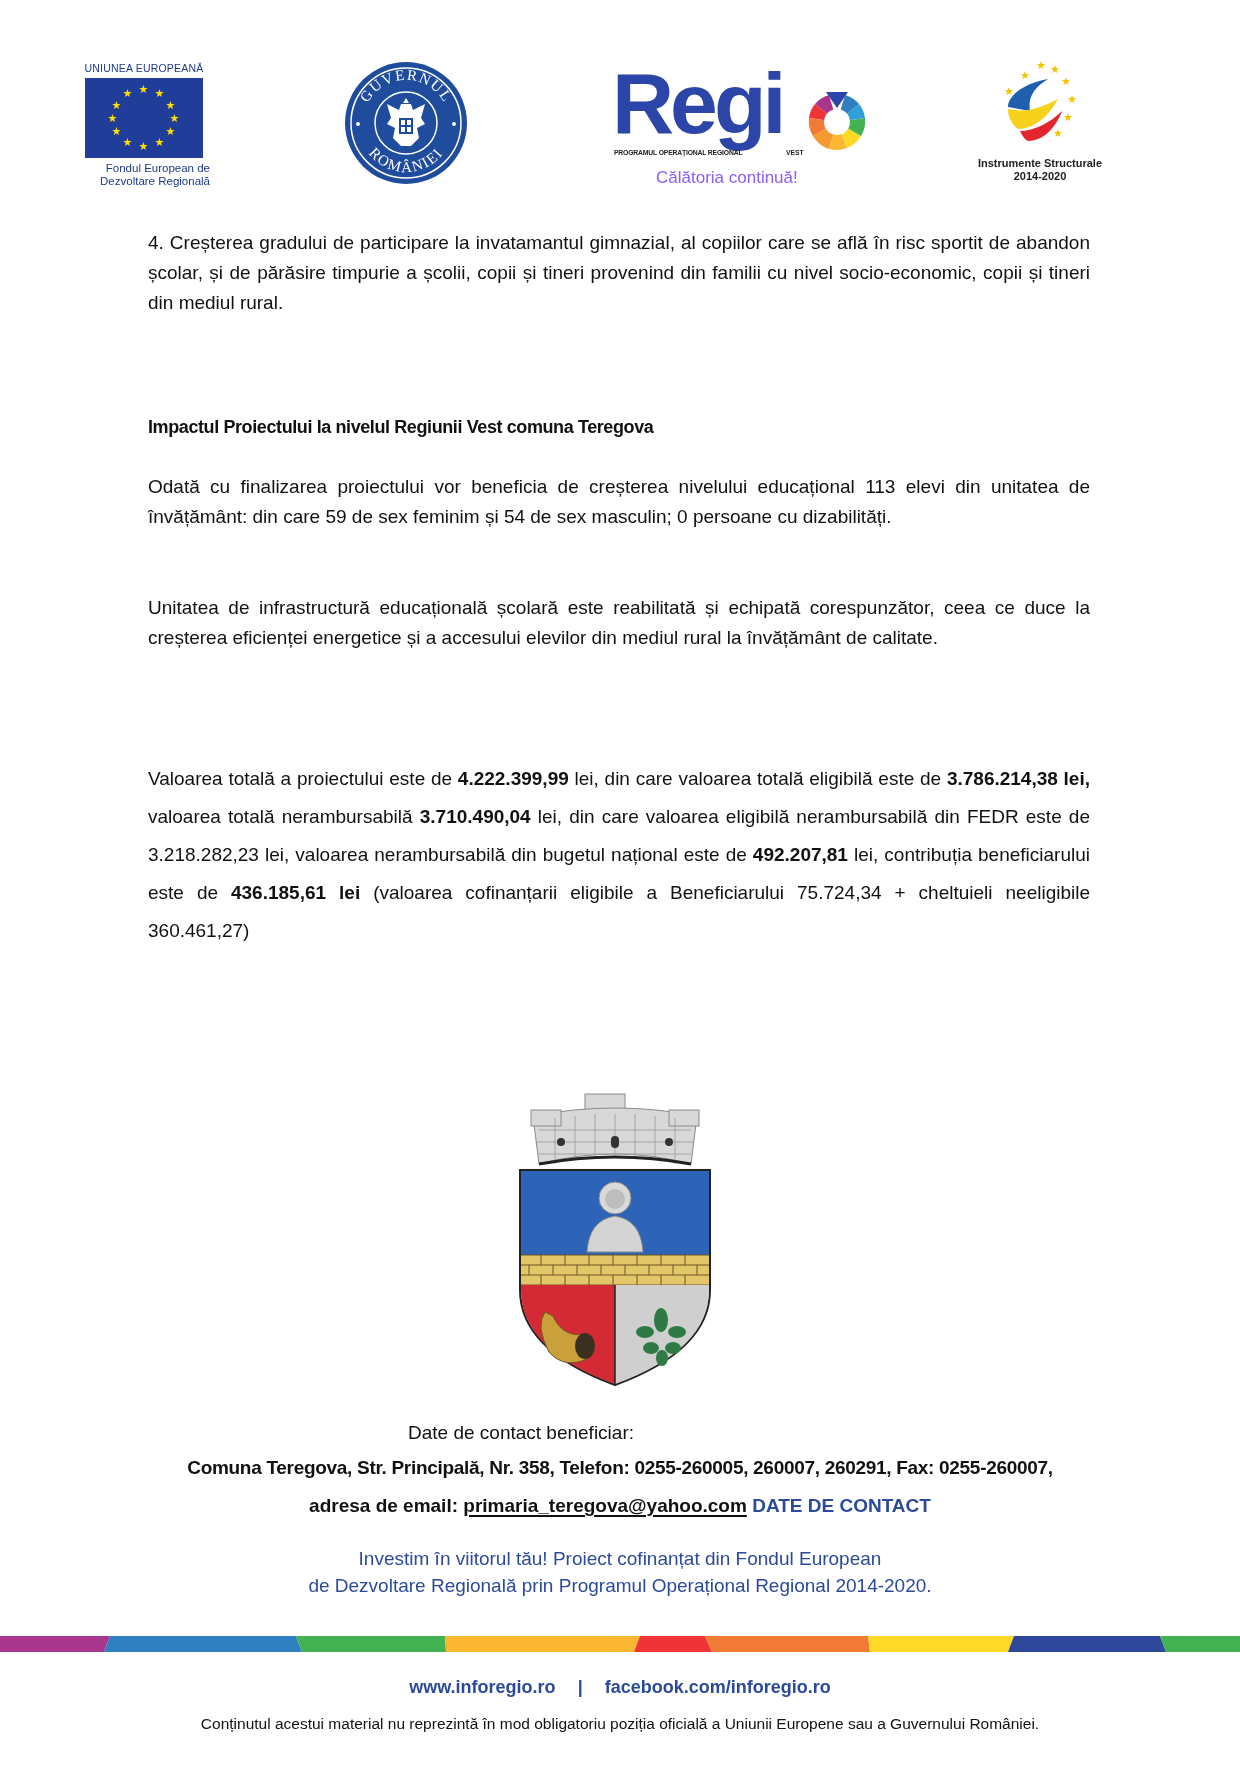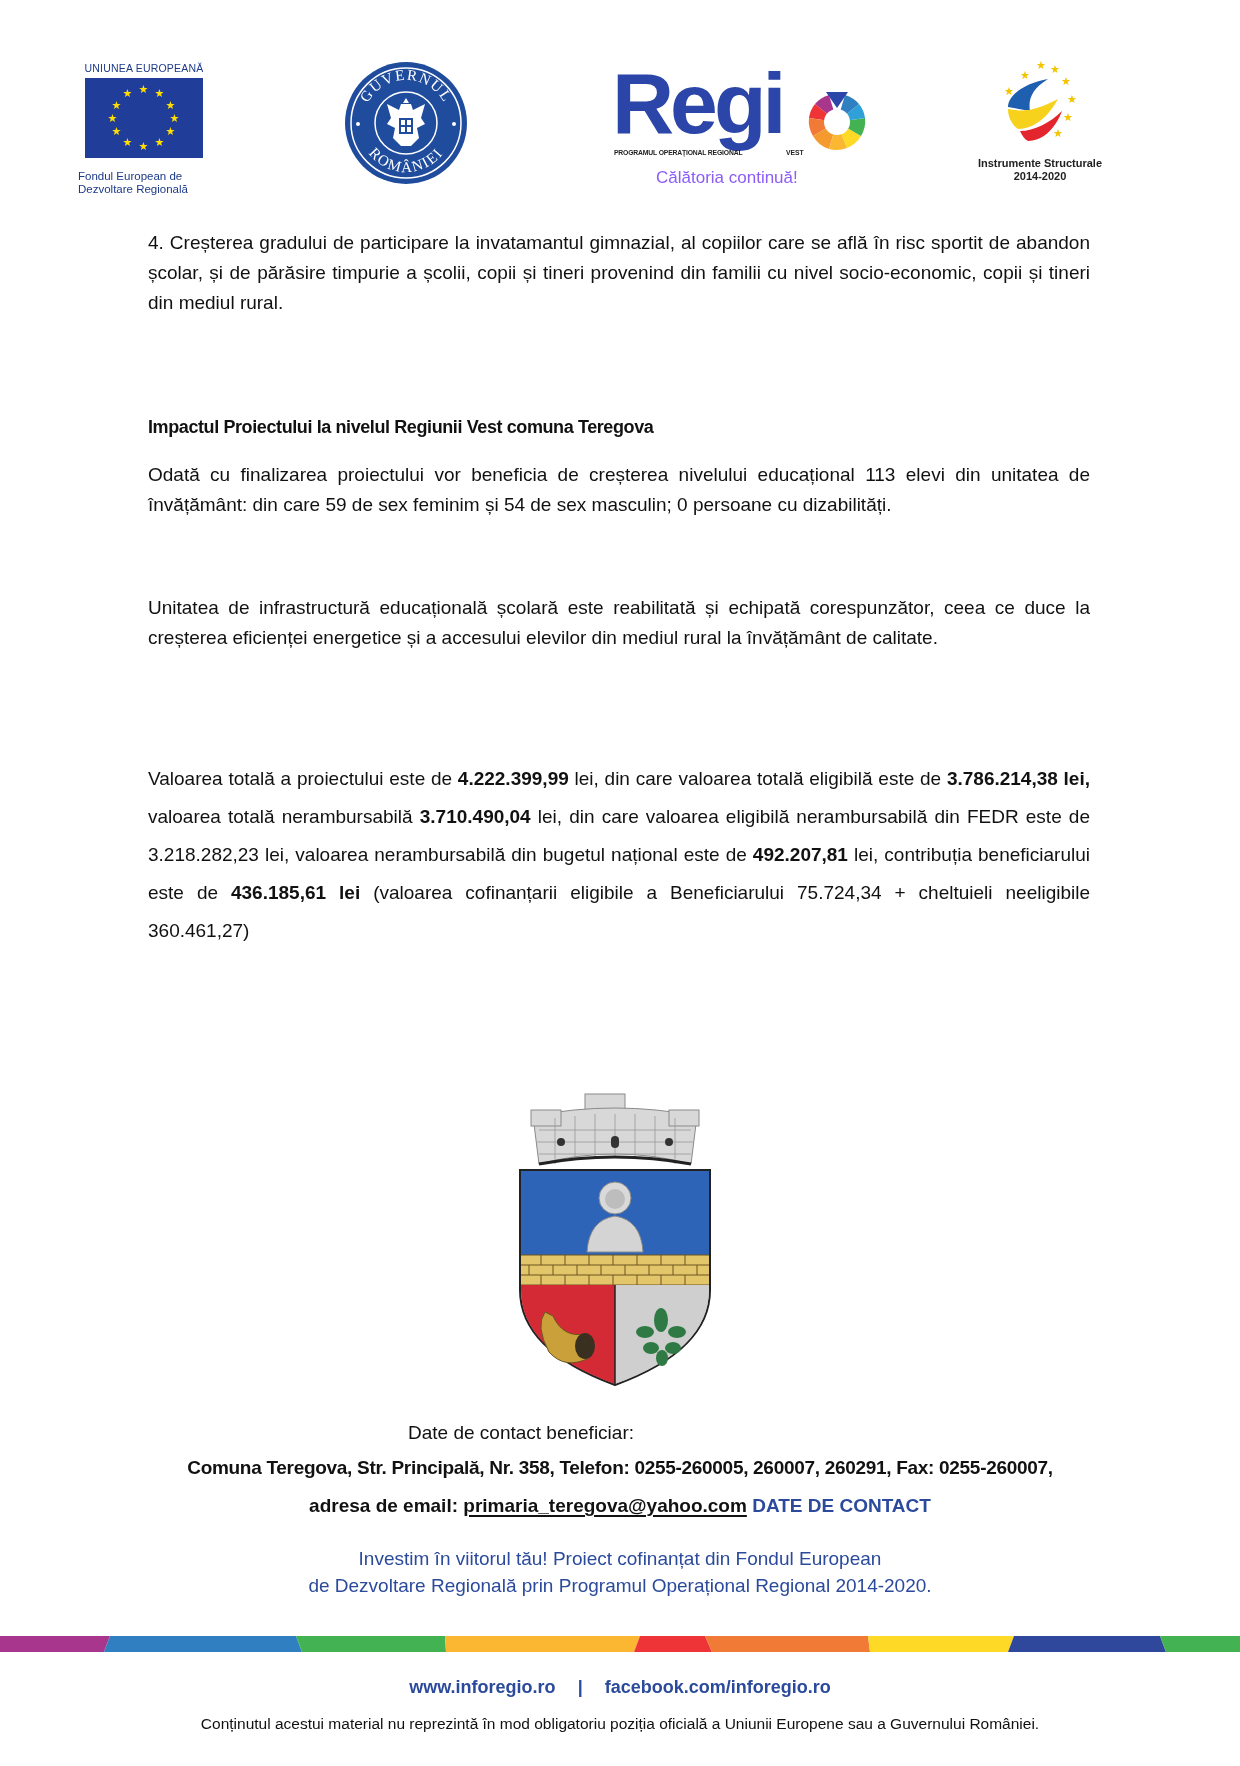--- a/index.html
+++ b/index.html
@@ -5,21 +5,21 @@
     * { box-sizing: border-box; margin: 0; padding: 0; }
     html, body { width: 1240px; height: 1766px; background: #ffffff; overflow: hidden; }
     body { position: relative; font-family: "Liberation Sans", "DejaVu Sans", sans-serif; color: #111; }
 
     
     .logo { position: absolute; }
     .eu-logo { left: 78px; top: 62px; width: 132px; }
     .eu-top { font-size: 10.5px; color: #1d3a8a; text-align: center; letter-spacing: 0.2px; white-space: nowrap; }
     .eu-flag { width: 118px; height: 80px; background: #1f3d99; margin: 4px auto 0; position: relative; }
     .eu-star { position: absolute; color: #ffdd00; font-size: 11px; line-height: 11px; width: 11px; height: 11px; text-align: center; }
-    .eu-bottom { font-size: 11.5px; color: #1d3a8a; text-align: left; line-height: 13px; margin-top: 12px; }
+    .eu-bottom { font-size: 11.5px; color: #1d3a8a; text-align: right; line-height: 13px; margin-top: 4px; }
 
     .gov-logo { left: 345px; top: 62px; width: 122px; height: 122px; border-radius: 50%; background: #1f4c9c; }
     .gov-logo svg { width: 122px; height: 122px; display: block; }
 
     .regio-logo { left: 610px; top: 68px; width: 270px; height: 115px; }
     .regio-word { position: absolute; left: 2px; top: -8px; font-family: "Liberation Sans", sans-serif; font-weight: 700; font-size: 86px; letter-spacing: -4px; color: #2b45a8; line-height: 86px; }
     .regio-wheel { position: absolute; left: 195px; top: 20px; width: 64px; height: 64px; }
     .regio-sub { position: absolute; left: 4px; top: 80px; font-size: 8px; font-weight: 700; color: #222; letter-spacing: -0.2px; font-family: "Liberation Sans", sans-serif; transform: scaleX(0.85); transform-origin: left; white-space: nowrap; }
     .regio-vest { position: absolute; left: 176px; top: 80px; font-size: 8px; font-weight: 700; color: #222; transform: scaleX(0.85); transform-origin: left; }
     .regio-tag { position: absolute; left: 46px; top: 100px; font-size: 17px; color: #8b5cf6; white-space: nowrap; }
@@ -157,21 +157,21 @@
 </div>
 
 <div class="doc-body" style="top:228px">
   <p class="para-item">4. Creșterea gradului de participare la invatamantul gimnazial, al copiilor care se află în risc sportit de abandon școlar, și de părăsire timpurie a școlii, copii și tineri provenind din familii cu nivel socio-economic, copii și tineri din mediul rural.</p>
 </div>
 
 <div class="doc-body" style="top:412px">
   <h2 class="heading">Impactul Proiectului la nivelul Regiunii Vest comuna Teregova</h2>
 </div>
 
-<div class="doc-body" style="top:460px">
+<div class="doc-body" style="top:472px">
   <p class="para">Odată cu finalizarea proiectului vor beneficia de creșterea nivelului educațional 113 elevi din  unitatea de învățământ: din care 59 de sex feminim și 54 de sex masculin; 0 persoane cu dizabilități.</p>
 </div>
 
 <div class="doc-body" style="top:593px">
   <p class="para">Unitatea de infrastructură educațională școlară este reabilitată și echipată corespunzător, ceea ce duce la creșterea eficienței energetice și a accesului elevilor din mediul rural la învățământ de calitate.</p>
 </div>
 
 <div class="doc-body" style="top:760px">
   <p class="values"><span> Valoarea totală a proiectului este de  </span><b>4.222.399,99</b><span> lei, din care valoarea totală eligibilă este de </span><b>3.786.214,38  lei,</b><span> valoarea totală nerambursabilă </span><b>3.710.490,04</b><span> lei, din care valoarea eligibilă nerambursabilă din FEDR este de 3.218.282,23 lei, valoarea nerambursabilă din bugetul național este de </span><b>492.207,81</b><span> lei, contribuția beneficiarului este de </span><b>436.185,61 lei</b><span> (valoarea cofinanțarii eligibile a Beneficiarului  75.724,34  + cheltuieli neeligibile  360.461,27)</span></p>
 </div>

